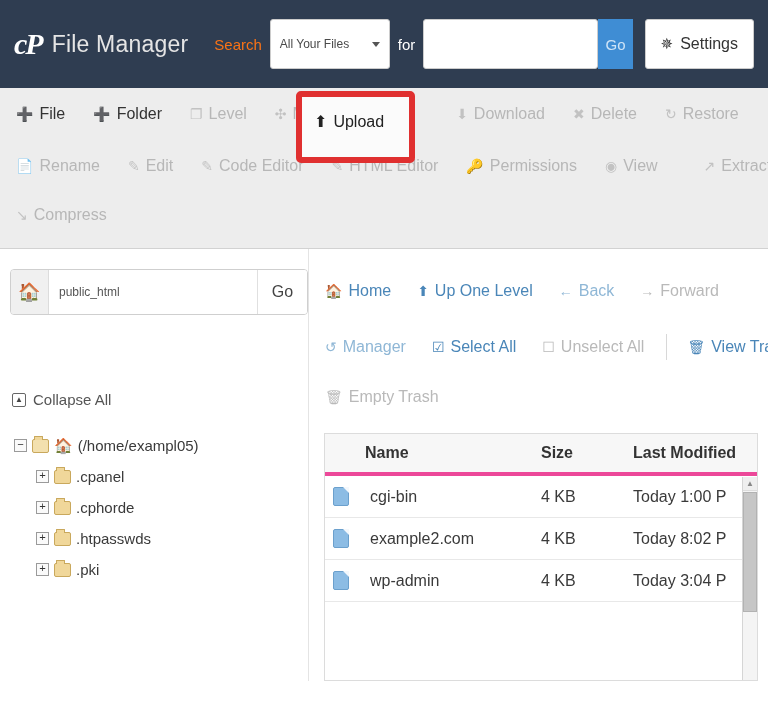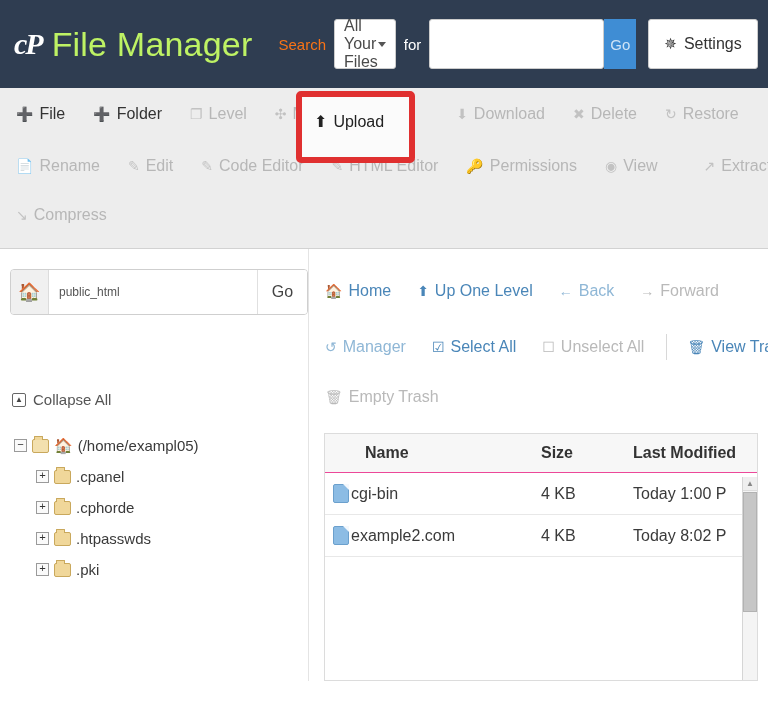--- a/index.html
+++ b/index.html
@@ -24,43 +24,43 @@
   .cp-logo {
     font-family: "Liberation Serif", serif;
     font-size: 30px;
     font-weight: bold;
     font-style: italic;
     color: #ffffff;
     letter-spacing: -2px;
     line-height: 1;
   }
   .app-title {
-    color: #bef264;
-    font-size: 34px;
+    color: #e5e5e5;
+    font-size: 23px;
     font-weight: 400;
     letter-spacing: .2px;
     white-space: nowrap;
   }
   .search-label {
     color: #f97316;
     font-size: 15px;
     margin-left: 26px;
     margin-right: 8px;
     white-space: nowrap;
   }
   .select-box {
     width: 155px; height: 50px;
     background: #fff;
     border: 1px solid #ccc;
     border-radius: 3px;
     display: flex;
     align-items: center;
     justify-content: space-between;
     padding: 12px 9px;
-    font-size: 16px;
+    font-size: 12px;
     color: #4a4a4a;
   }
   .caret-down {
     width: 0; height: 0;
     border-left: 4px solid transparent;
     border-right: 4px solid transparent;
     border-top: 5px solid #555;
   }
   .for-label {
     color: #ffffff;
@@ -294,40 +294,40 @@
     width: 434px;
     border: 1px solid #dcdcdc;
     background: #fff;
     position: relative;
     overflow: hidden;
     height: 248px;
   }
   .ftable { width: 100%; border-collapse: collapse; }
   .ftable th {
     background: #f7f7f7;
-    border-bottom: 1px solid #ec4899;
+    border-bottom: 4px solid #ec4899;
     font-size: 16px;
     font-weight: bold;
     color: #333;
     padding: 10px 6px;
     text-align: left;
   }
   .ftable th.c-name { padding-left: 40px; }
   .ftable th.c-size { width: 92px; }
   .ftable th.c-mod  { width: 130px; }
   .ftable td {
     border-bottom: 1px solid #e8e8e8;
     font-size: 16px;
     color: #3a3a3a;
     padding: 11px 6px;
     white-space: nowrap;
     overflow: hidden;
   }
   .ftable td.c-name { padding-left: 8px; }
-  .name-cell { display: flex; align-items: center; gap: 2px; }
+  .name-cell { display: flex; align-items: center; gap: 21px; }
   .file-ico {
     width: 16px; height: 19px;
     background: #8cbce4;
     border: 1px solid #6ba0cd;
     border-radius: 2px 2px 2px 2px;
     flex: none;
     position: relative;
   }
   .file-ico::after {
     content: "";
@@ -577,20 +577,30 @@
           <tr>
             <td class="c-name">
               <span class="name-cell">
                 <span class="file-ico"></span>
                 <span>example2.com</span>
               </span>
             </td>
             <td>4 KB</td>
             <td>Today 8:02 P</td>
           </tr>
+          <tr>
+            <td class="c-name">
+              <span class="name-cell">
+                <span class="file-ico"></span>
+                <span>wp-admin</span>
+              </span>
+            </td>
+            <td>4 KB</td>
+            <td>Today 3:04 P</td>
+          </tr>
         </tbody>
       </table>
       <div class="vscroll">
         <div class="vs-up">▲</div>
         <div class="vs-thumb"></div>
       </div>
     </div>
 
   </div>
 </div>

